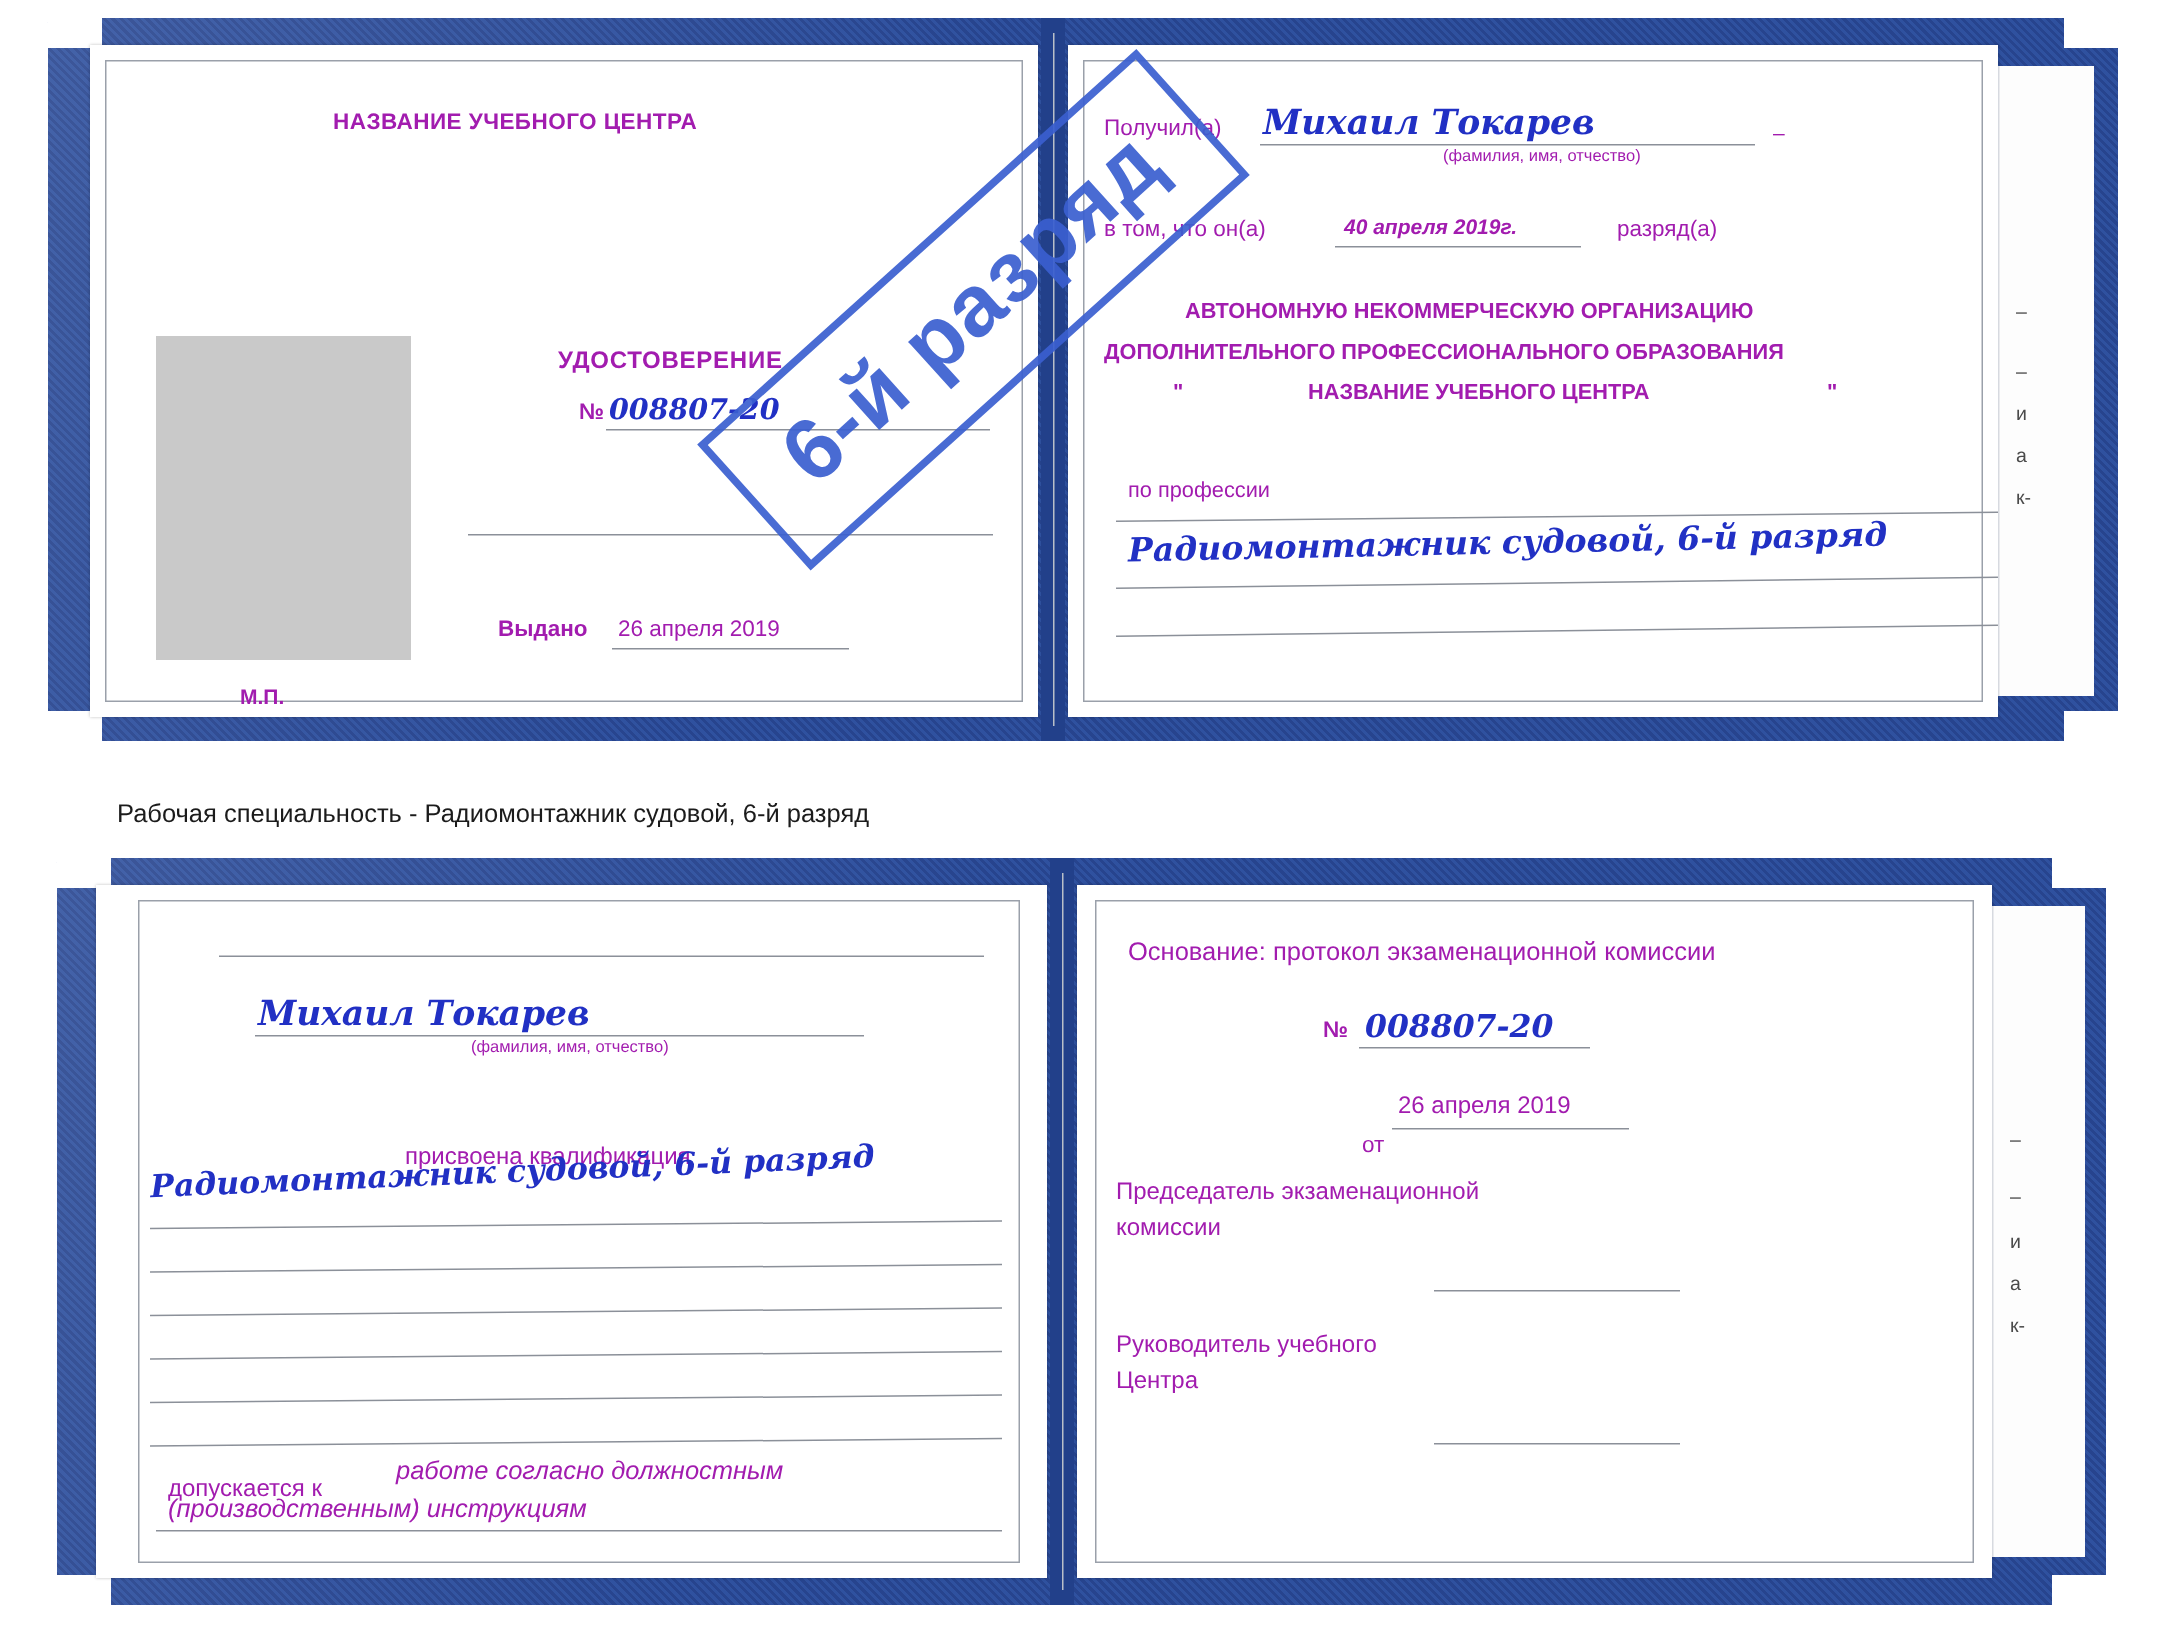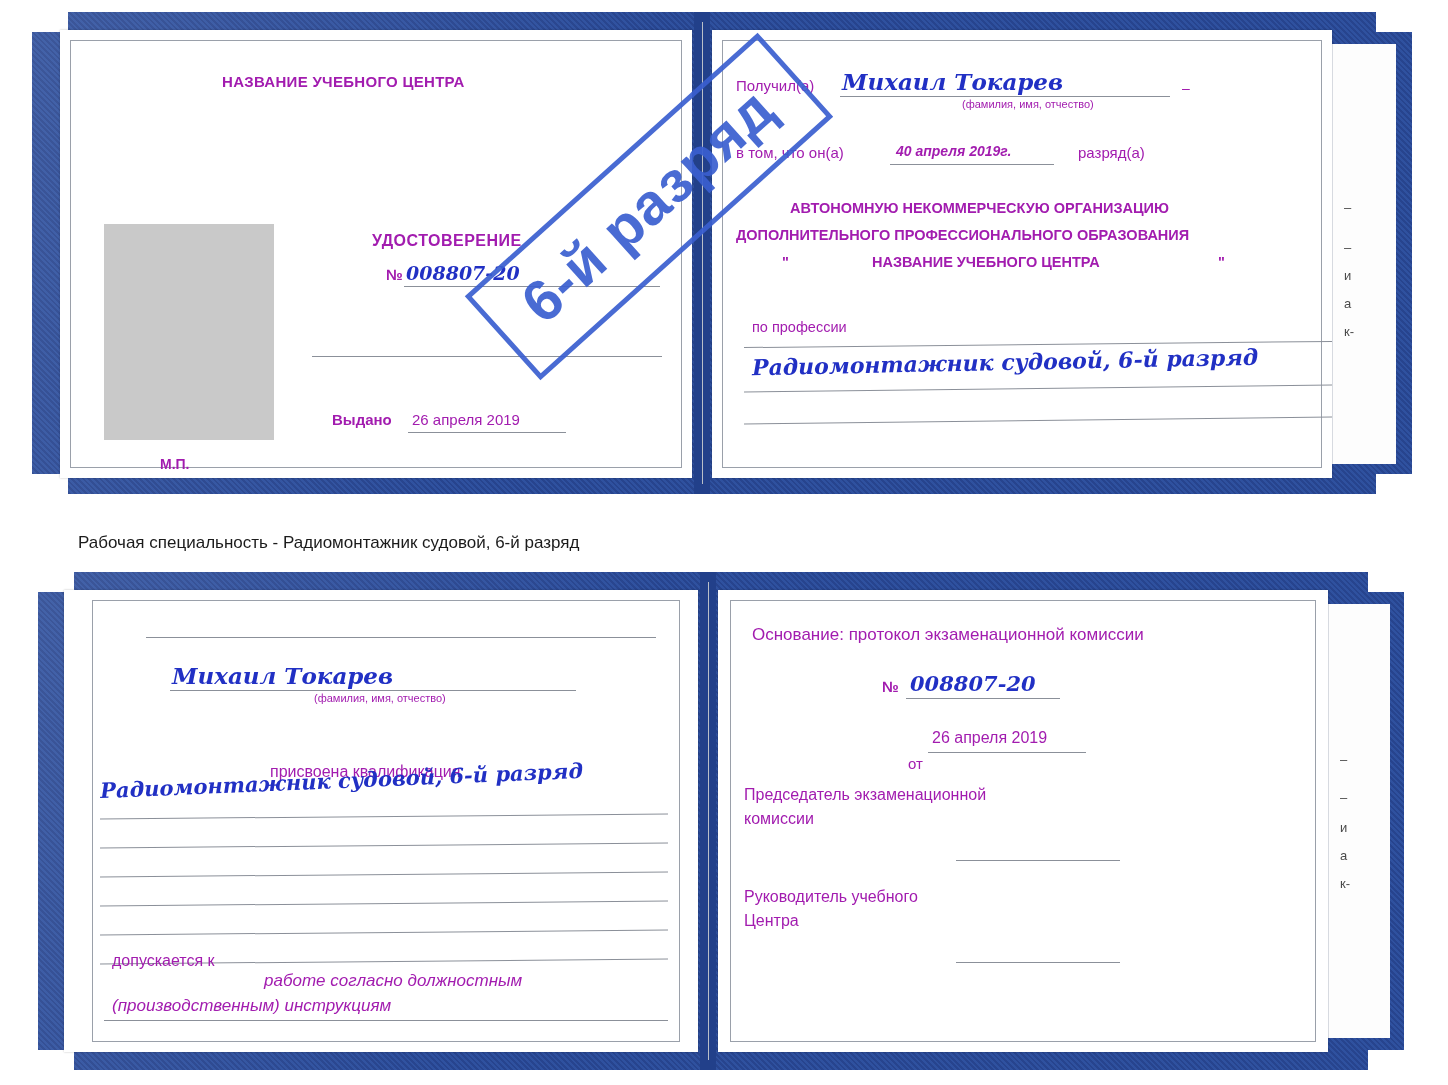--- a/index.html
+++ b/index.html
@@ -213,21 +213,21 @@
   <div class="t" style="left:270px; top:763px; font-size:16px;">присвоена квалификация</div>
   <div class="hand" style="left:100px; top:768px; font-size:21px; transform:rotate(-2.4deg);">Радиомонтажник судовой, 6-й разряд</div>
 
   <div class="line" style="left:100px; top:816px; width:568px; transform:rotate(-0.5deg);"></div>
   <div class="line" style="left:100px; top:845px; width:568px; transform:rotate(-0.5deg);"></div>
   <div class="line" style="left:100px; top:874px; width:568px; transform:rotate(-0.5deg);"></div>
   <div class="line" style="left:100px; top:903px; width:568px; transform:rotate(-0.5deg);"></div>
   <div class="line" style="left:100px; top:932px; width:568px; transform:rotate(-0.5deg);"></div>
   <div class="line" style="left:100px; top:961px; width:568px; transform:rotate(-0.5deg);"></div>
 
-  <div class="t" style="left:112px; top:952px; font-size:16px;">допускается к</div>
+  <div class="t" style="left:112px; top:984px; font-size:16px;">допускается к</div>
   <div class="t" style="left:264px; top:971px; font-size:17px; font-style:italic;">работе согласно должностным</div>
   <div class="t" style="left:112px; top:996px; font-size:17px; font-style:italic;">(производственным) инструкциям</div>
   <div class="line" style="left:104px; top:1020px; width:564px;"></div>
 
   <div class="t" style="left:752px; top:625px; font-size:17px;">Основание: протокол экзаменационной комиссии</div>
 
   <div class="t bold" style="left:882px; top:678px; font-size:15px;">№</div>
   <div class="hand" style="left:910px; top:671px; font-size:21px;">008807-20</div>
   <div class="line" style="left:906px; top:698px; width:154px;"></div>
 

